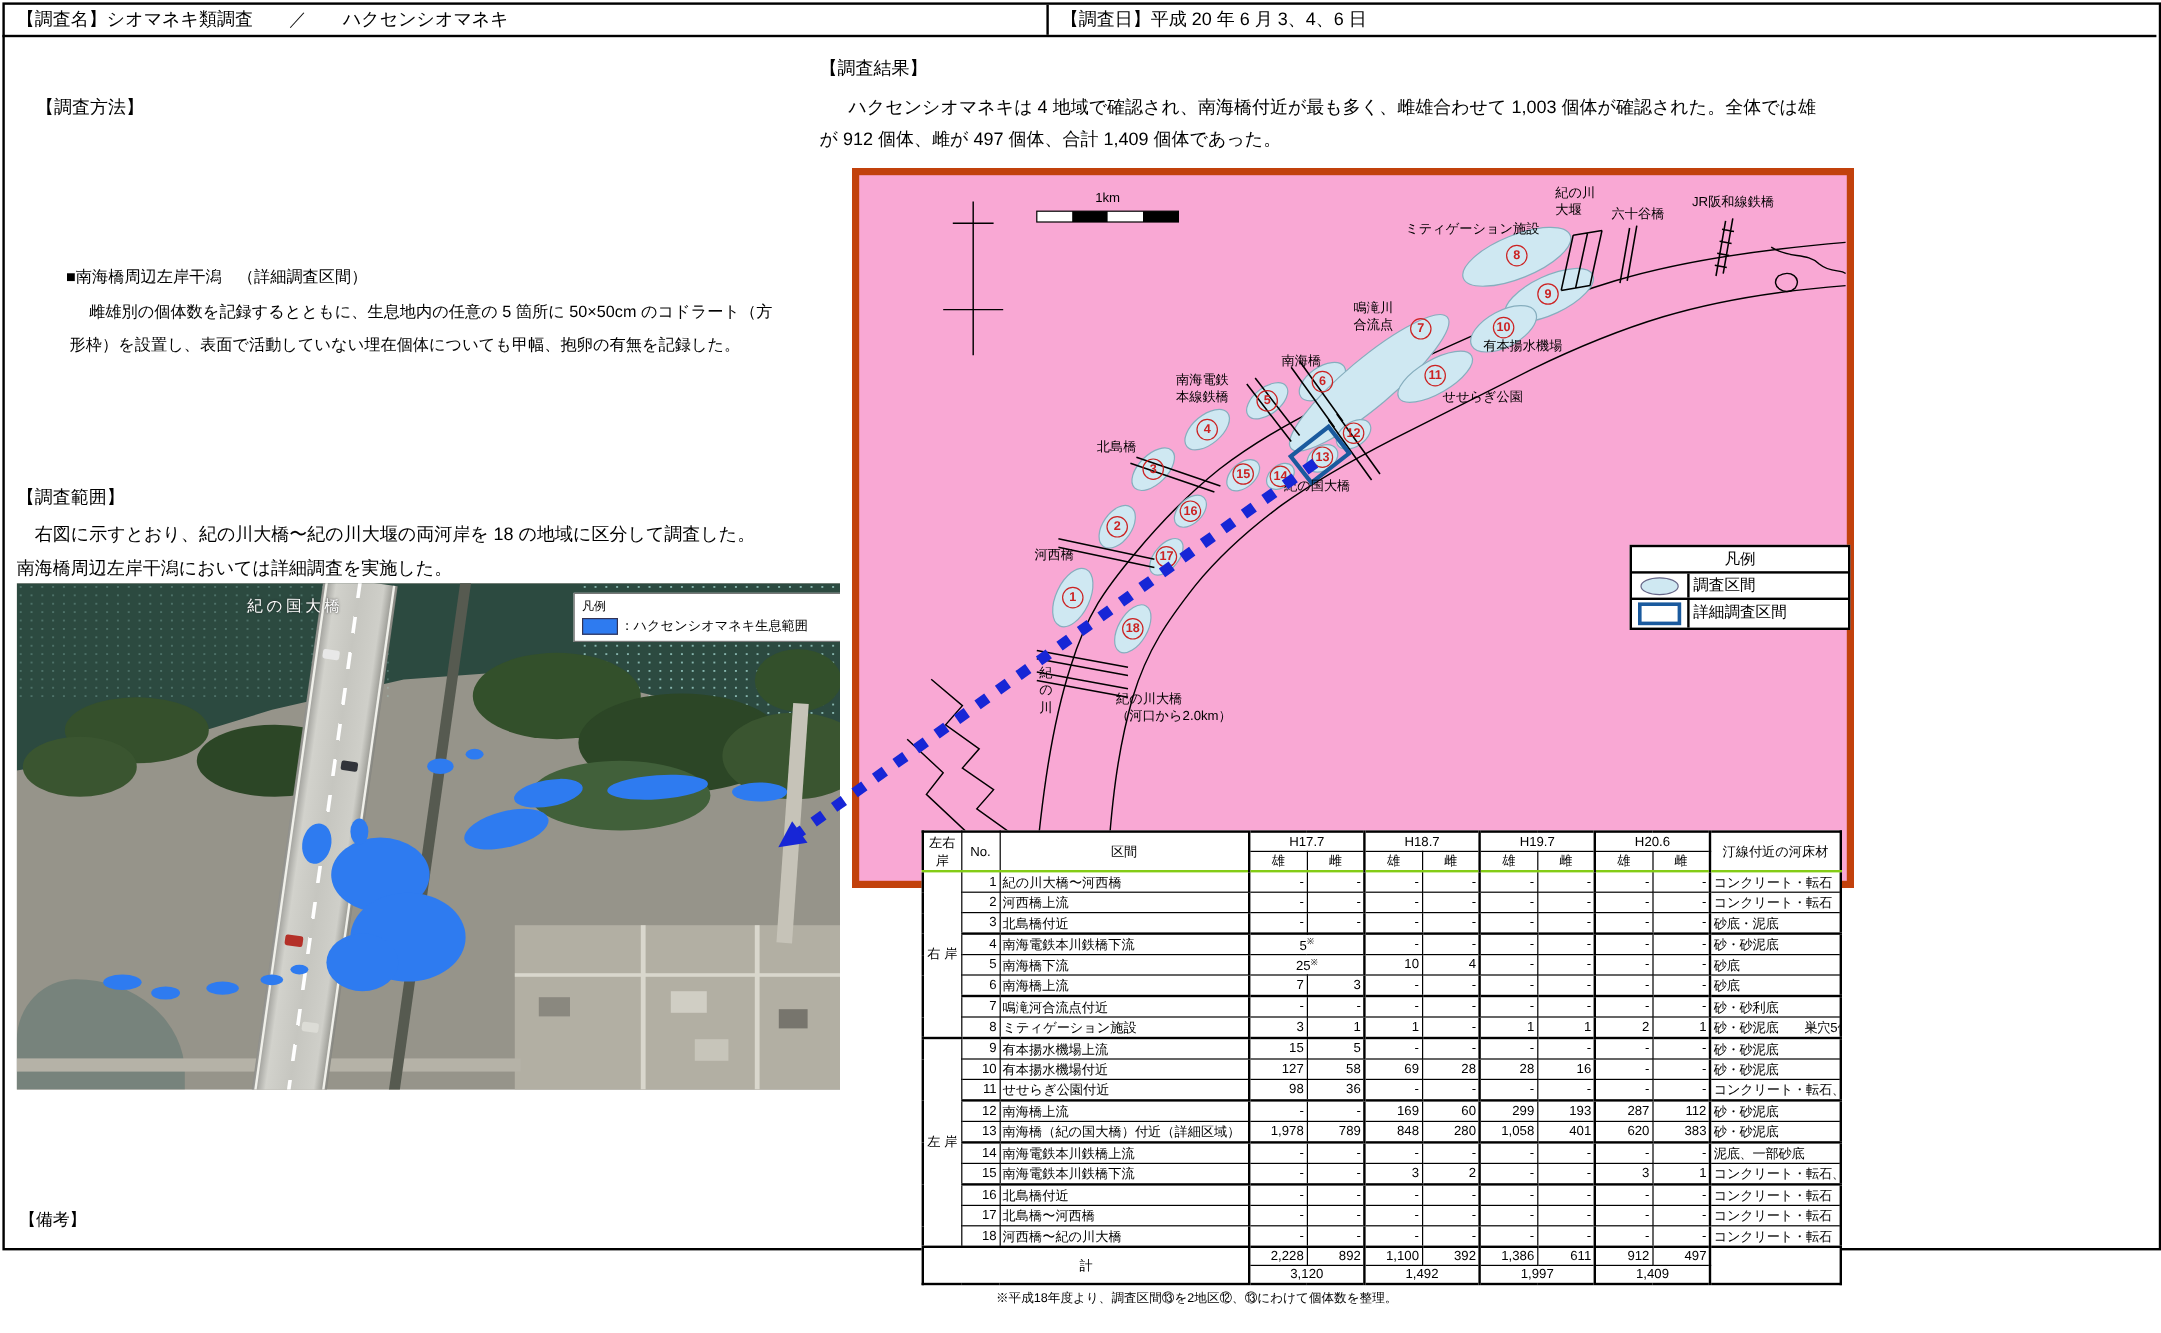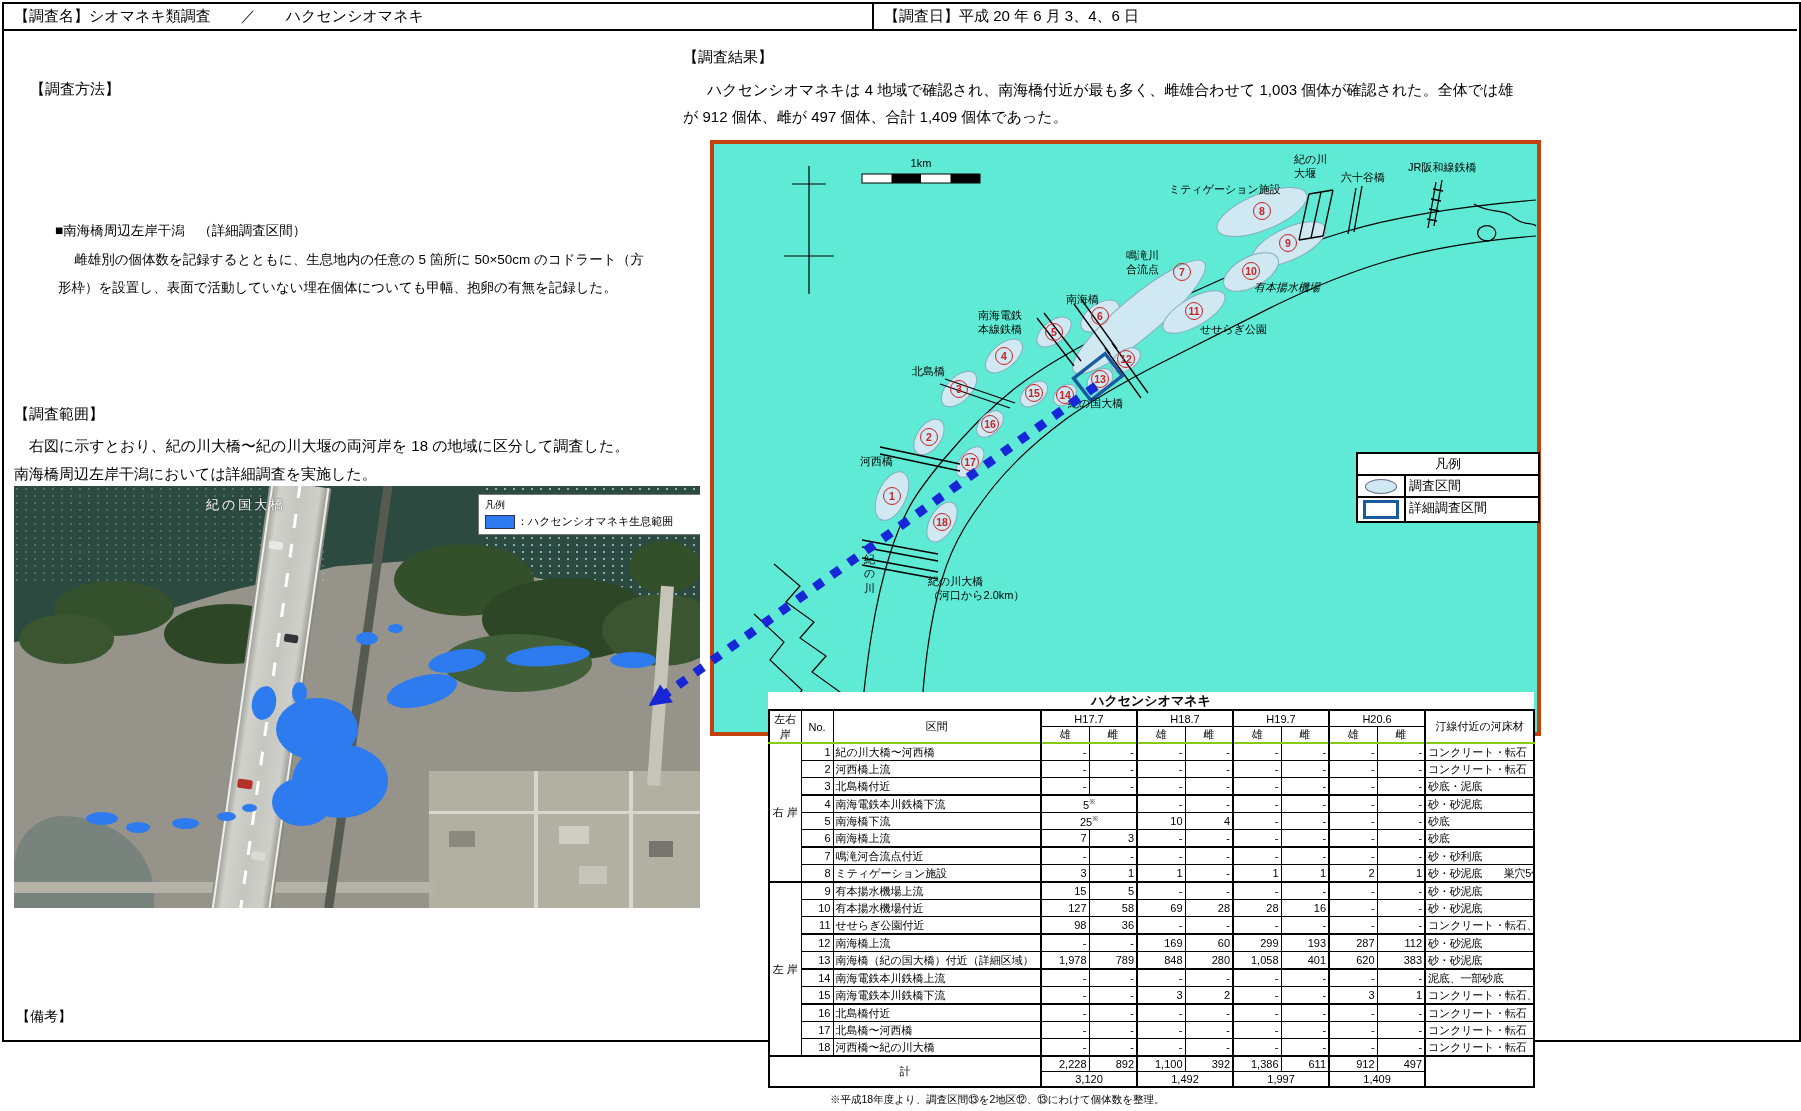--- a/index.html
+++ b/index.html
@@ -31,21 +31,21 @@
     background:repeating-linear-gradient(180deg,#fff 0 14px,transparent 14px 30px);}
   .rail{position:absolute;top:0;width:2px;height:100%;background:#f0f0ea;}
   .car{position:absolute;border-radius:2px;}
   .pipe{left:370px;top:-4px;width:9px;height:436px;transform:rotate(8deg);transform-origin:top left;background:#565a50;}
   .ph-legend{left:464px;top:8px;width:214px;background:#fff;border:1px solid #777;padding:3px 6px 5px 6px;z-index:8;}
   .pl-title{font-size:10px;}
   .pl-row{display:flex;align-items:center;margin-top:2px;font-size:11px;}
   .pl-swatch{display:inline-block;width:28px;height:12px;margin-right:2px;border:1px solid #335;}
   .ph-bridge-label{left:192px;top:10px;color:#fff;font-size:13px;letter-spacing:3px;z-index:8;text-shadow:0 0 2px #222;}
   
-  .map{position:absolute;left:710px;top:140px;width:823px;height:588px;background:#5eead4;border:4px solid #c2410c;}
+  .map{position:absolute;left:710px;top:140px;width:823px;height:588px;background:#f9a8d4;border:6px solid #c2410c;}
   .map svg{position:absolute;left:0;top:0;}
   .mlabel{position:absolute;font-size:11px;line-height:1.3;white-space:pre-line;z-index:4;}
   .mlabel.c{transform:translateX(-50%);}
   .znum{position:absolute;width:16px;height:16px;border-radius:50%;z-index:5;
     font-size:10.5px;font-weight:bold;display:flex;align-items:center;justify-content:center;
     transform:translate(-50%,-50%);}
   .map-legend{position:absolute;left:642px;top:308px;width:180px;border:2px solid #000;z-index:6;background:#fff;}
   .ml-title{text-align:center;font-size:13px;padding:1px 0;}
   .ml-row{display:flex;align-items:stretch;border-top:2px solid #000;font-size:13px;}
   .ml-sw{width:46px;display:flex;align-items:center;justify-content:center;border-right:2px solid #000;padding:2px 0;}
@@ -228,21 +228,21 @@
     </svg>
     <div id="map-labels">
         <div class="mlabel c" style="left: 207px; top: 12px;">1km</div>
         <div class="mlabel" style="left: 455px; top: 38px;">ミティゲーション施設</div>
         <div class="mlabel" style="left: 580px; top: 8px;">紀の川
 大堰</div>
         <div class="mlabel" style="left: 627px; top: 26px;">六十谷橋</div>
         <div class="mlabel" style="left: 694px; top: 16px;">JR阪和線鉄橋</div>
         <div class="mlabel" style="left: 412px; top: 104px;">鳴滝川
 合流点</div>
-        <div class="mlabel" style="left: 540px; top: 136px; font-style: italic;">有本揚水機場</div>
+        <div class="mlabel" style="left: 520px; top: 136px;">有本揚水機場</div>
         <div class="mlabel" style="left: 352px; top: 148px;">南海橋</div>
         <div class="mlabel" style="left: 264px; top: 164px;">南海電鉄
 本線鉄橋</div>
         <div class="mlabel" style="left: 486px; top: 178px;">せせらぎ公園</div>
         <div class="mlabel" style="left: 198px; top: 220px;">北島橋</div>
         <div class="mlabel" style="left: 146px; top: 310px;">河西橋</div>
         <div class="mlabel" style="left: 354px; top: 252px;">紀の国大橋</div>
         <div class="mlabel" style="left: 214px; top: 430px;">紀の川大橋
 （河口から2.0km）</div>
         <div class="mlabel" style="left: 150px; top: 408px;">紀
@@ -285,21 +285,20 @@
       </div>
     </div>
   </div>
 
   <svg class="overlay" width="1801" height="1111">
     <polyline points="1096,386 660,698" fill="none" stroke="#1726d6" stroke-width="9" stroke-dasharray="10 11"></polyline>
     <polygon points="648.6,706.1 660.1,684.4 672.9,702.2" fill="#1726d6"></polygon>
   </svg>
 
   <div class="tablewrap">
-    <div class="tbl-title">ハクセンシオマネキ</div>
     <table class="res" id="res-table">
         <colgroup>
           <col style="width: 32px;">
           <col style="width: 32px;">
           <col style="width: 208px;">
           <col style="width: 48px;">
           <col style="width: 48px;">
           <col style="width: 48px;">
           <col style="width: 48px;">
           <col style="width: 48px;">

